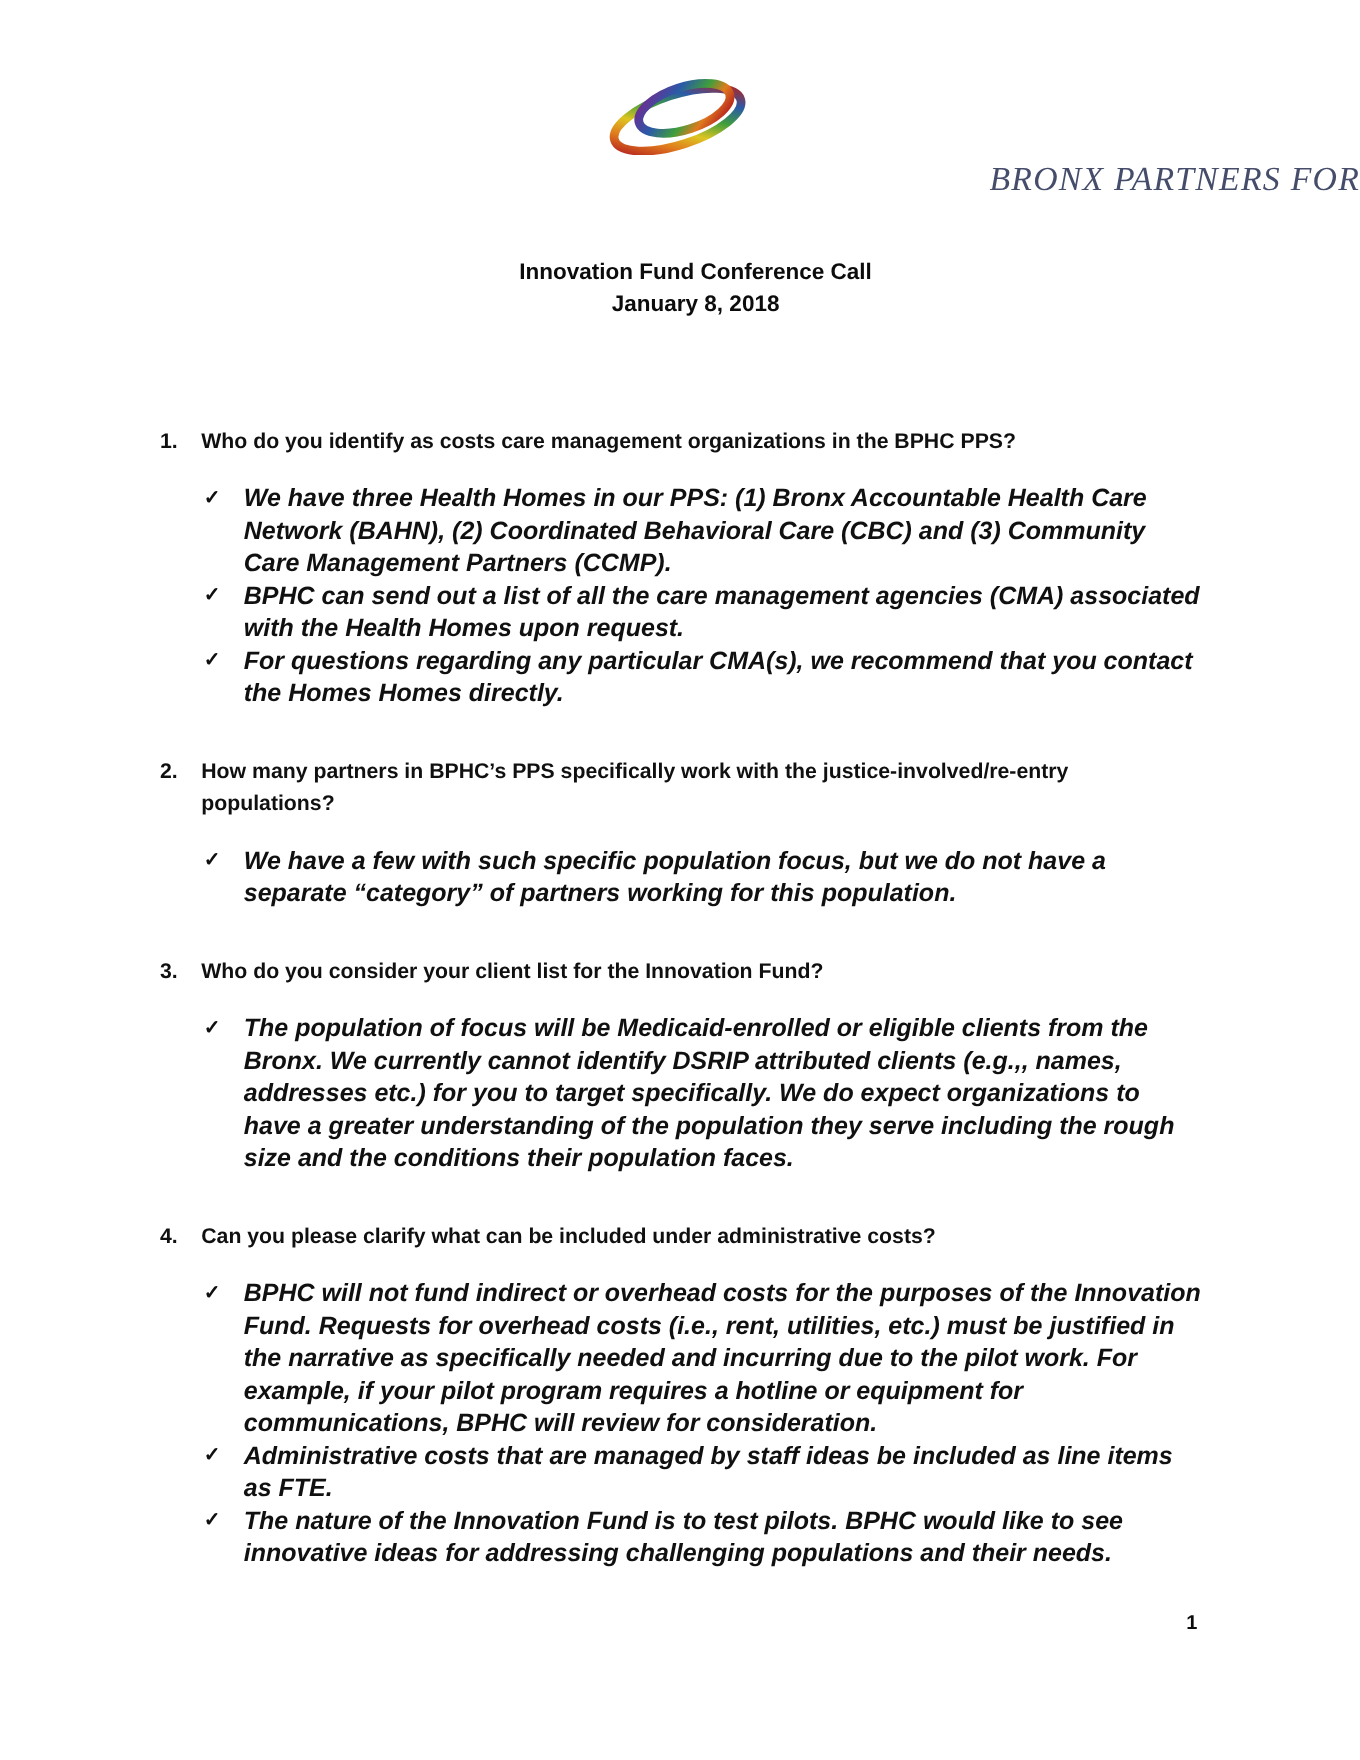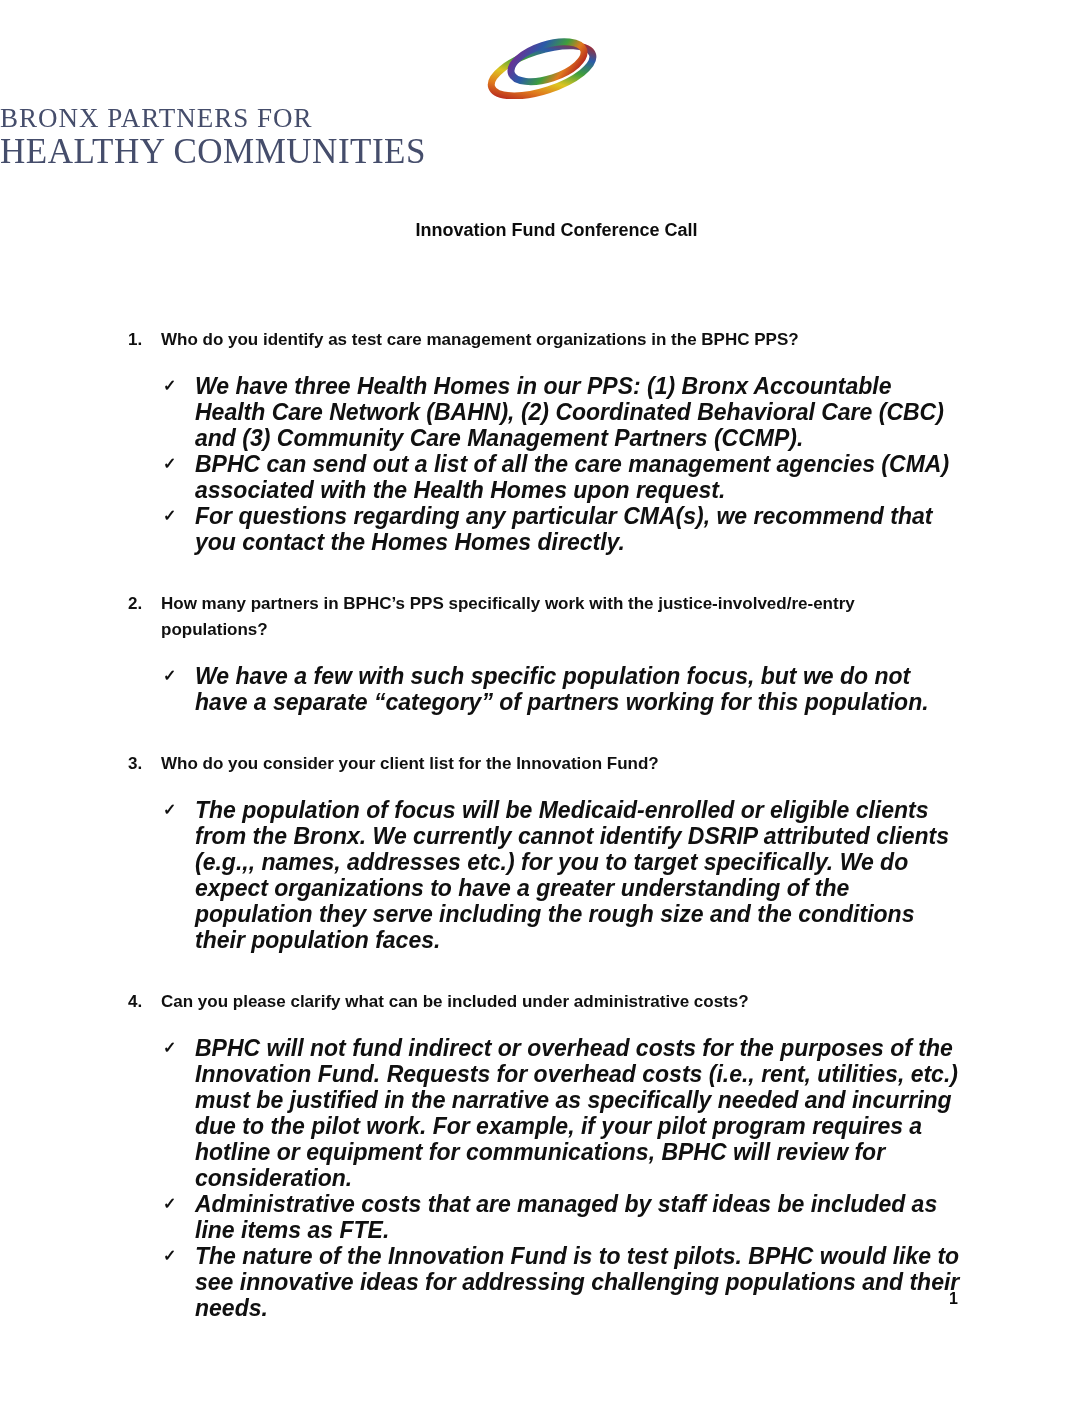--- a/index.html
+++ b/index.html
@@ -12,22 +12,23 @@
     width: 1088px;
     height: 1408px;
     margin: 0 auto;
     background: #ffffff;
     font-family: "Liberation Sans", sans-serif;
     color: #101010;
     overflow: hidden;
   }
   
   .logo-block {
-    padding-top: 35px;
-    text-align: left;
+    padding-top: 60px;
+    text-align: right;
+    font-style: italic;
   }
   .logo-icon-svg {
     display: block;
     margin: 0 auto 4px auto;
   }
   .logo-line1 {
     font-family: "Liberation Serif", serif;
     font-size: 27px;
     letter-spacing: 1px;
     color: #454d6b;
@@ -80,21 +81,21 @@
     width: 32px;
     flex: 0 0 32px;
     font-size: 16px;
     line-height: 26px;
     font-weight: bold;
   }
   .a-text {
     flex: 1;
     font-style: italic;
     font-weight: bold;
-    font-size: 23px;
+    font-size: 20px;
     line-height: 26px;
   }
   
   .page-number {
     position: absolute;
     top: 1290px;
     right: 130px;
     font-weight: bold;
     font-size: 16px;
     color: #0c0c0c;
@@ -123,33 +124,33 @@
           <stop offset="70%" stop-color="#2a5aa8"></stop>
           <stop offset="100%" stop-color="#6e2d92"></stop>
         </linearGradient>
       </defs>
       <g transform="rotate(-18 60 32)">
         <ellipse cx="57" cy="35" rx="53" ry="20" fill="none" stroke="url(#rainbow1)" stroke-width="7"></ellipse>
         <ellipse cx="65" cy="28" rx="38" ry="17" fill="none" stroke="url(#rainbow2)" stroke-width="7"></ellipse>
       </g>
     </svg>
     <div class="logo-line1">BRONX PARTNERS FOR</div>
-    <div class="logo-line2">HEALTHY COMMUNITIES</div>
   </div>
 
   <div class="doc-title">
     <div>Innovation Fund Conference Call</div>
+    <div>January 8, 2018</div>
   </div>
 
   <div class="content">
 
     <div class="question-block">
       <div class="q-row">
         <div class="q-num">1.</div>
-        <div class="q-text">Who do you identify as test care management organizations in the BPHC PPS?</div>
+        <div class="q-text">Who do you identify as costs care management organizations in the BPHC PPS?</div>
       </div>
       <div class="answers">
         <div class="answer-row">
           <div class="check">✓</div>
           <div class="a-text">We have three Health Homes in our PPS: (1) Bronx Accountable Health Care Network (BAHN), (2) Coordinated Behavioral Care (CBC) and (3) Community Care Management Partners (CCMP).</div>
         </div>
         <div class="answer-row">
           <div class="check">✓</div>
           <div class="a-text">BPHC can send out a list of all the care management agencies (CMA) associated with the Health Homes upon request.</div>
         </div>

